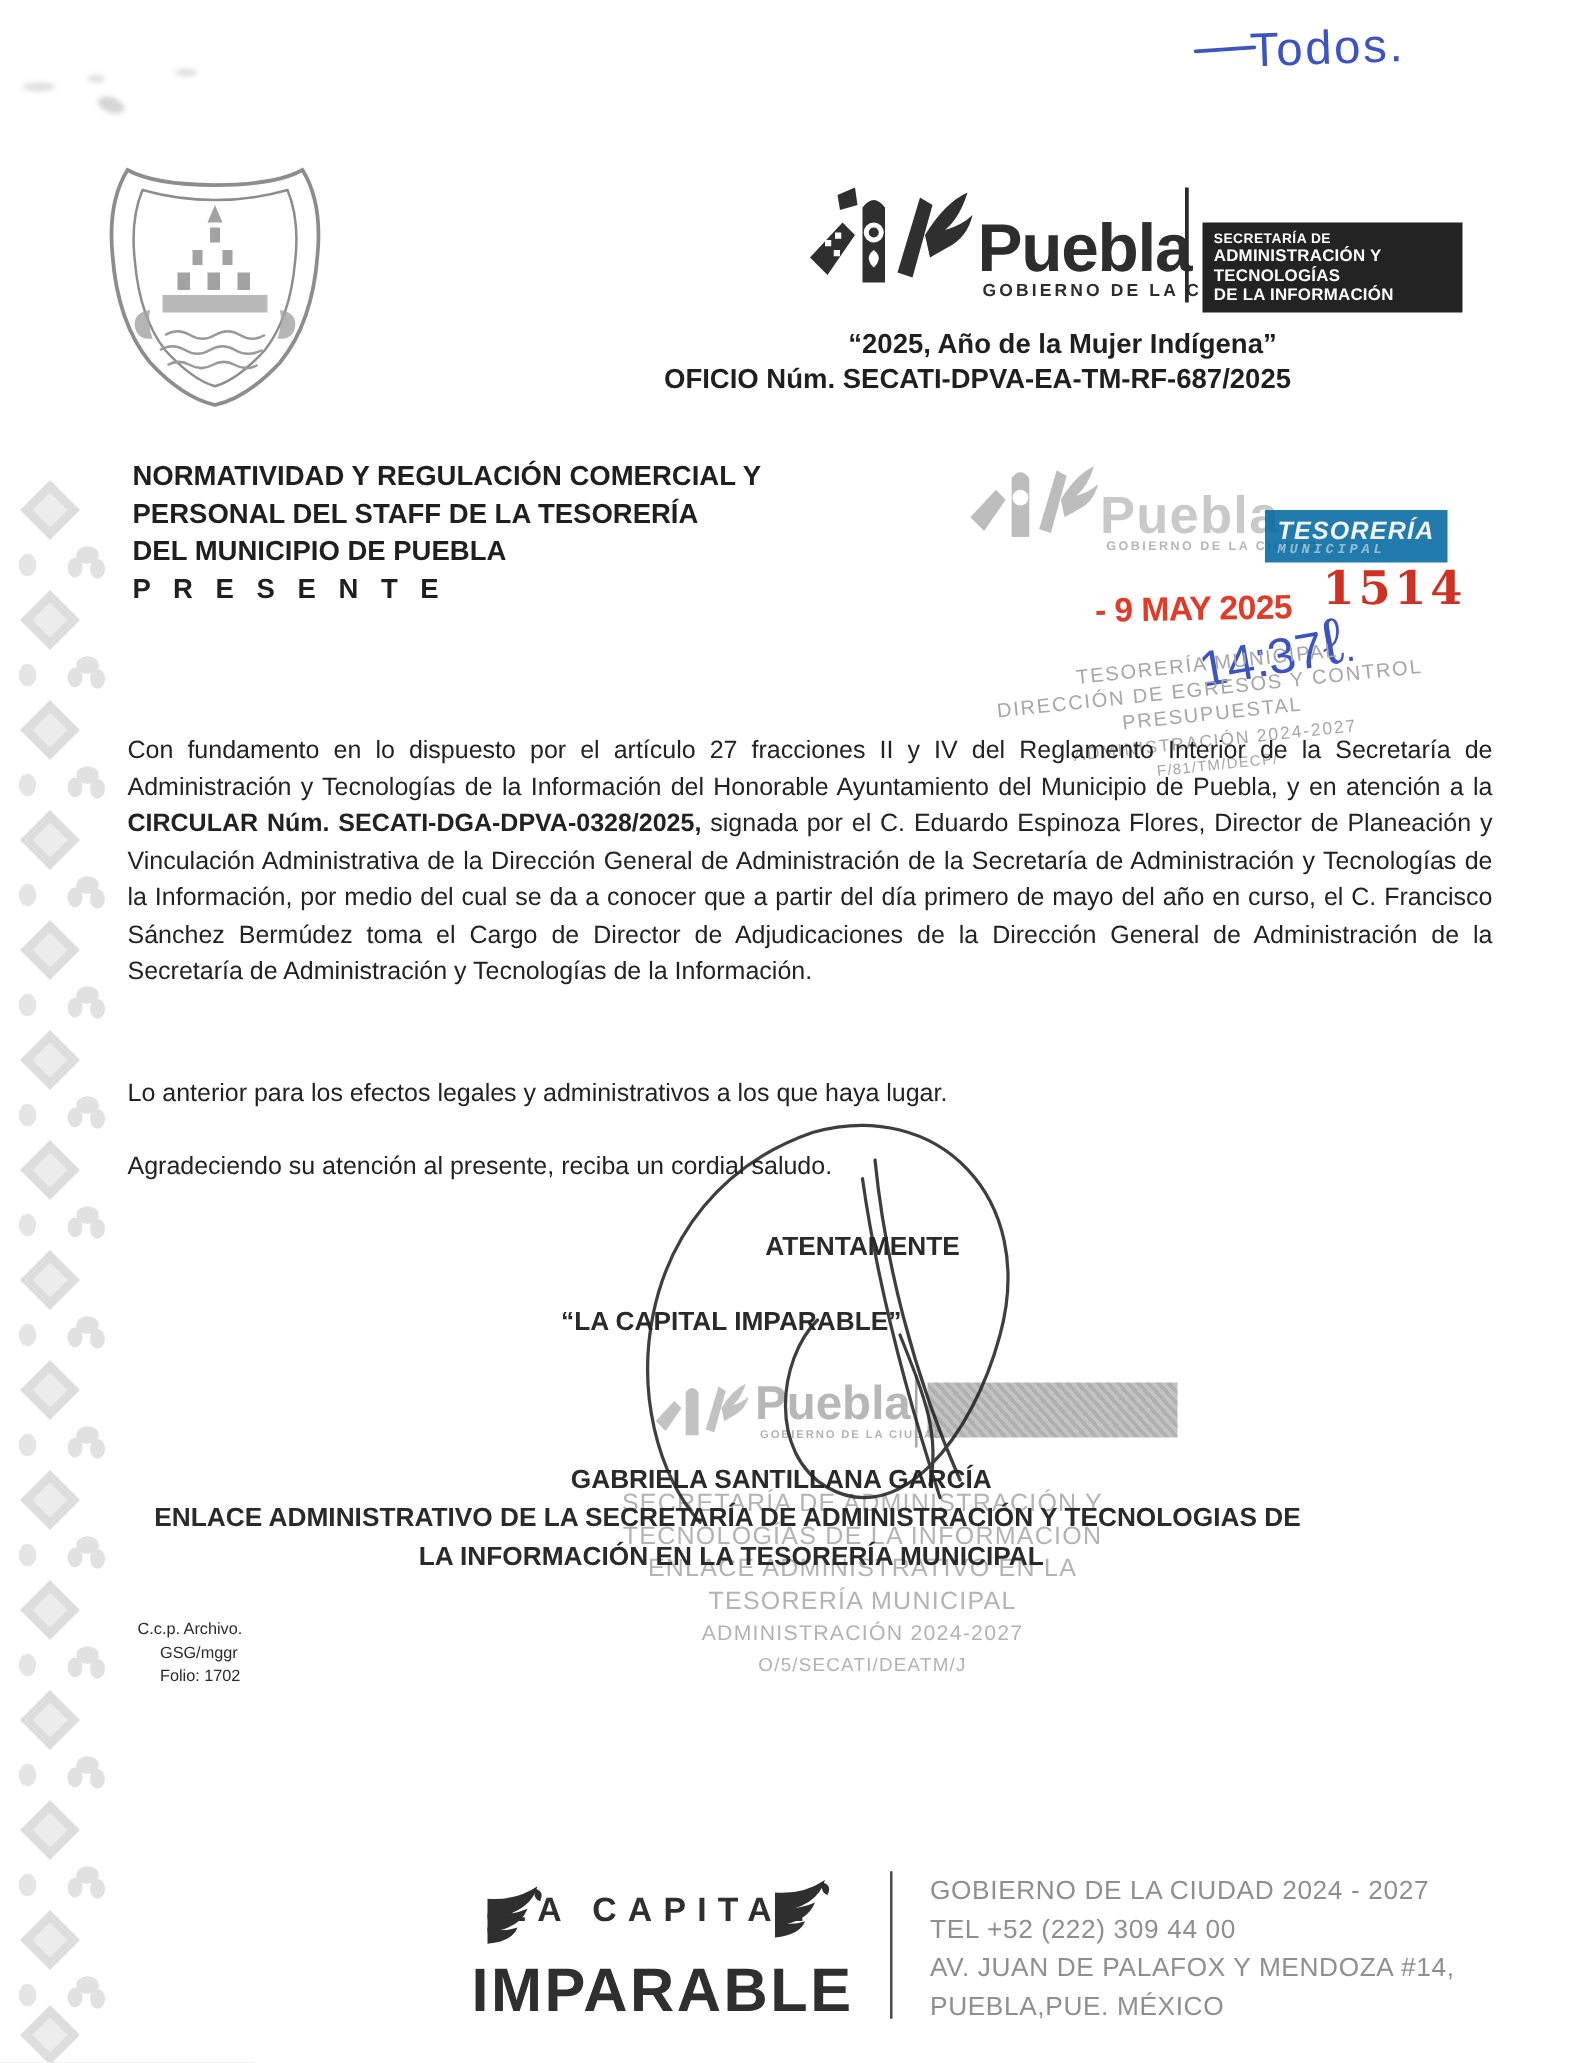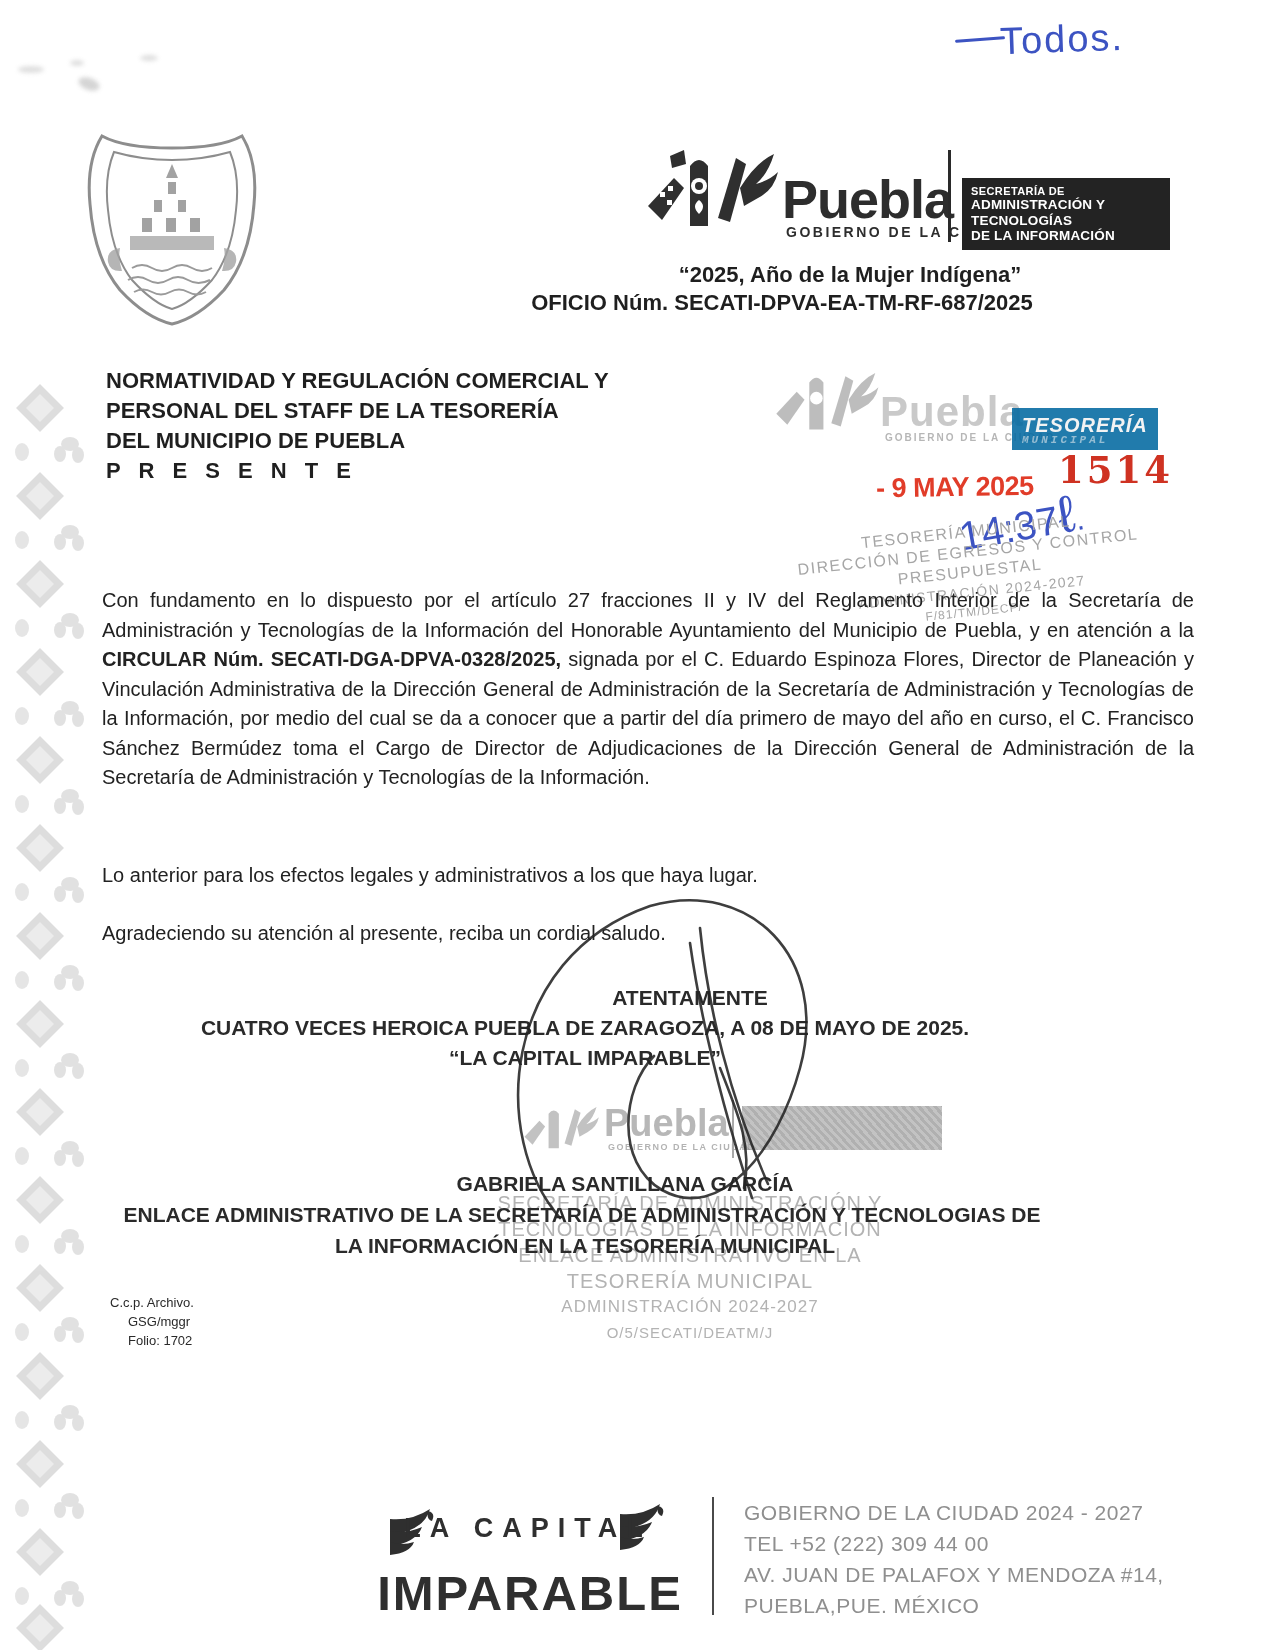--- a/index.html
+++ b/index.html
@@ -196,21 +196,20 @@
   </div>
 
   <div class="abs body-p" style="left:102px;top:586px;">
     <span>Con fundamento en lo dispuesto por el artículo 27 fracciones II y IV del Reglamento Interior de la Secretaría de Administración y Tecnologías de la Información del Honorable Ayuntamiento del Municipio de Puebla, y en atención a la </span><span class="b">CIRCULAR Núm. SECATI-DGA-DPVA-0328/2025,</span><span> signada por el C. Eduardo Espinoza Flores, Director de Planeación y Vinculación Administrativa de la Dirección General de Administración de la Secretaría de Administración y Tecnologías de la Información, por medio del cual se da a conocer que a partir del día primero de mayo del año en curso, el C. Francisco Sánchez Bermúdez toma el Cargo de Director de Adjudicaciones de la Dirección General de Administración de la Secretaría de Administración y Tecnologías de la Información.</span>
   </div>
 
   <div class="abs body-line" style="left:102px;top:864px;">Lo anterior para los efectos legales y administrativos a los que haya lugar.</div>
   <div class="abs body-line" style="left:102px;top:922px;">Agradeciendo su atención al presente, reciba un cordial saludo.</div>
 
   <div class="abs close-b ctr" style="left:690px;top:986px;">ATENTAMENTE</div>
-  <div class="abs close-b ctr" style="left:585px;top:1016px;">CUATRO VECES HEROICA PUEBLA DE ZARAGOZA, A 08 DE MAYO DE 2025.</div>
   <div class="abs close-b ctr" style="left:585px;top:1046px;">“LA CAPITAL IMPARABLE”</div>
 
   <div class="abs" style="left:520px;top:1100px;width:440px;height:70px;opacity:.75;">
     <svg class="abs" style="left:0px;top:2px;opacity:.7;" width="80" height="58" viewBox="0 0 140 96">
       <g fill="#8b8b8b">
         <polygon points="8,58 34,30 44,40 22,72"></polygon>
         <path d="M50,18 h18 v60 h-18 z M50,18 q9,-12 18,0"></path>
         <polygon points="78,70 96,10 106,16 90,74"></polygon>
         <path d="M100,40 q16,-26 34,-34 q-6,20 -18,30 q14,-4 22,-12 q-4,18 -20,26 l-14,8 Z"></path>
       </g>

